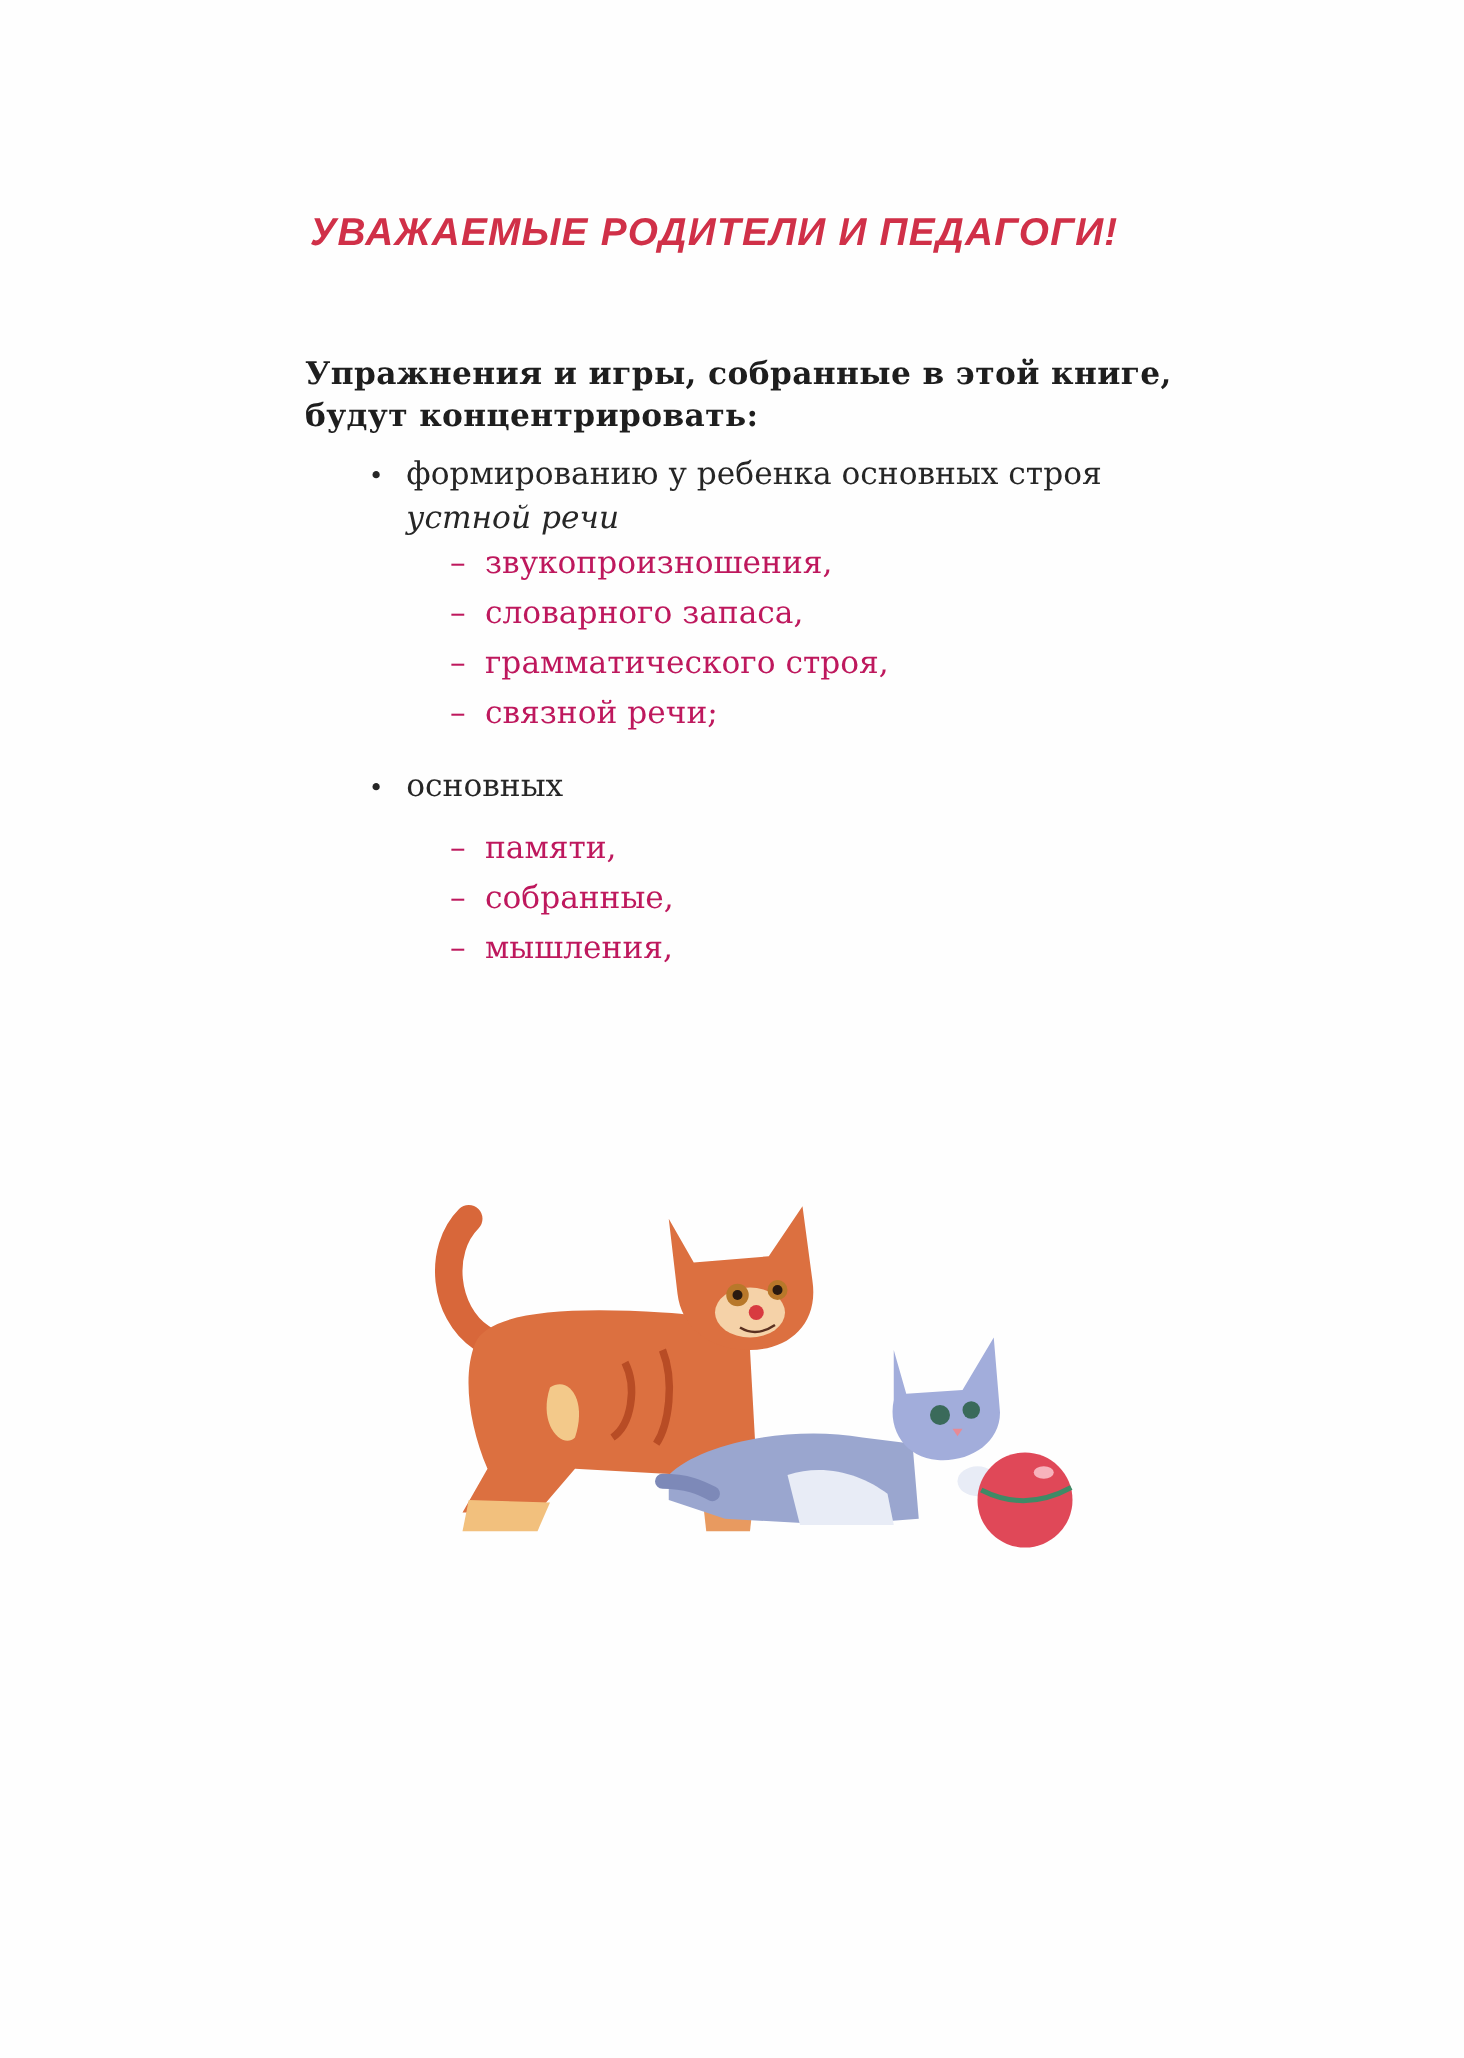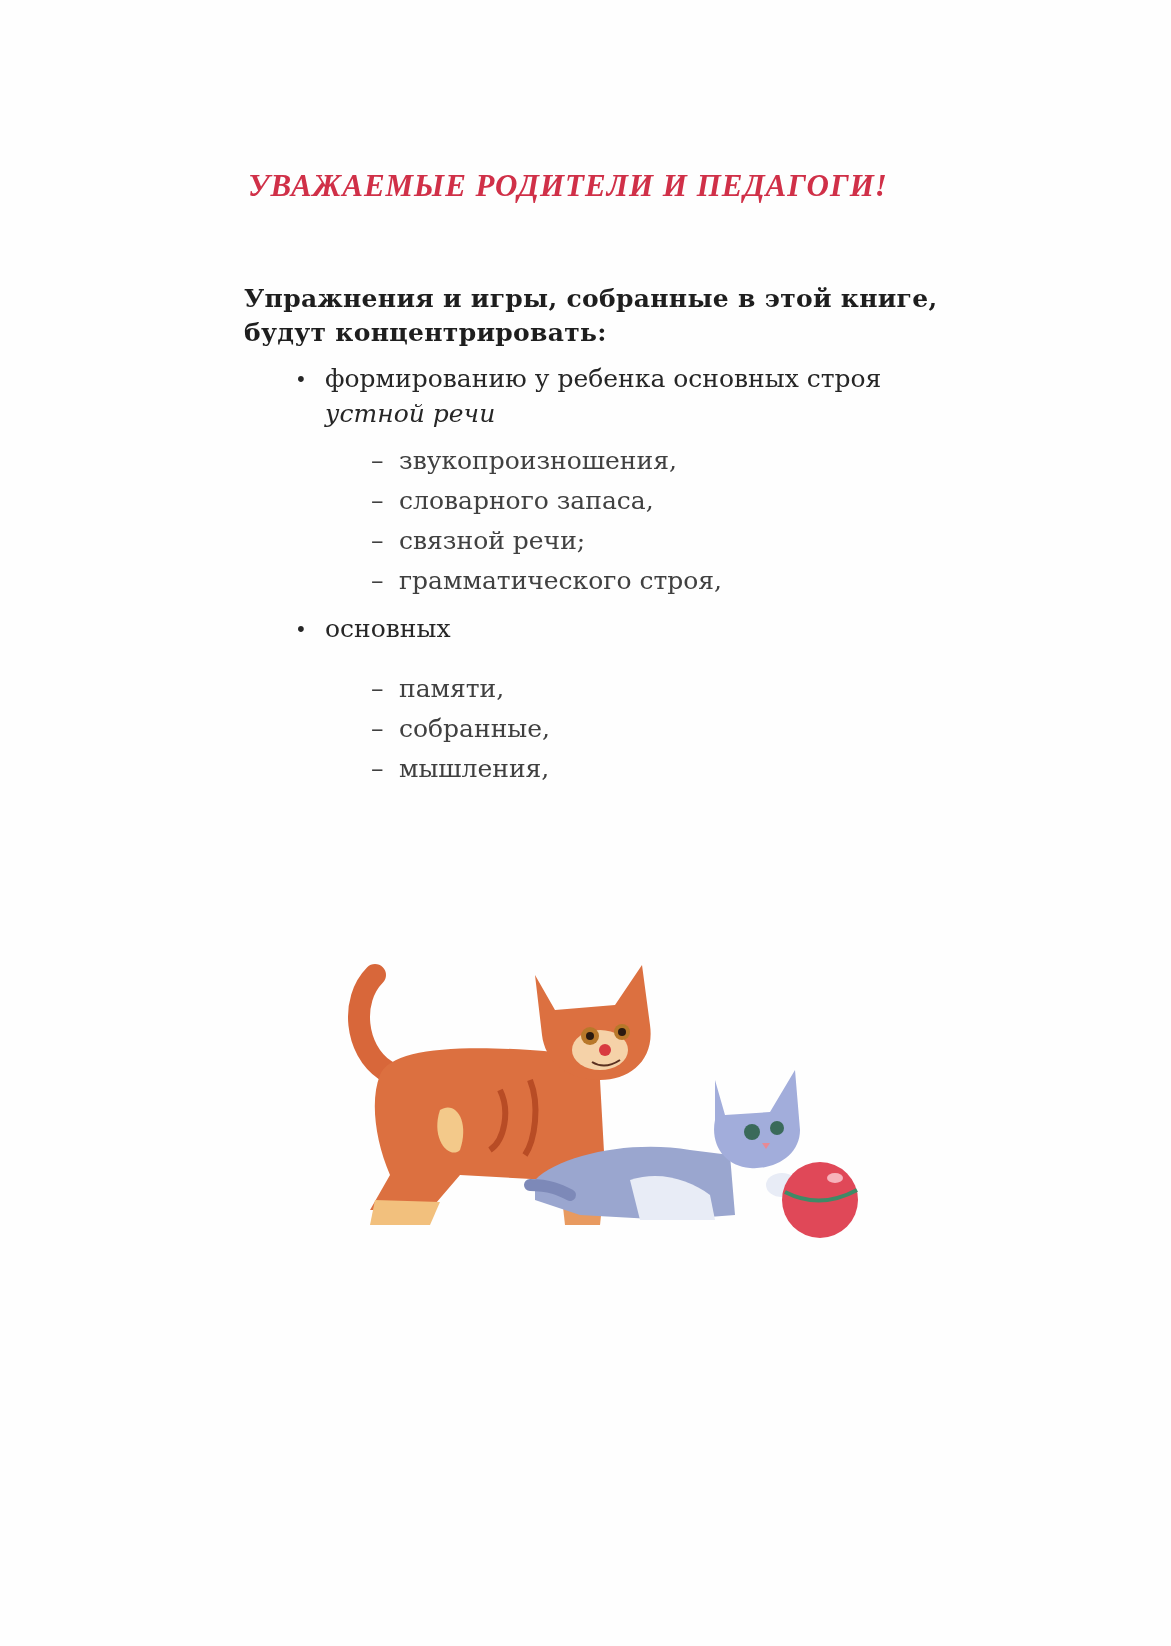--- a/index.html
+++ b/index.html
@@ -1,30 +1,30 @@
 <!DOCTYPE html>
 <html><head>
 <meta charset="utf-8">
 <style>
   html, body { margin: 0; padding: 0; background: #ffffff; }
   body { width: 1171px; height: 1646px; position: relative; overflow: hidden;
          font-family: "DejaVu Serif", "Liberation Serif", serif; color: #222; }
   .page { position: absolute; inset: 0; background: #fefefe; }
   .title { position: absolute; left: 248px; top: 168px; width: 720px;
-           font-family: Liberation Serif, serif; font-weight: bold; font-style: italic;
+           font-family: Liberation Sans, sans-serif; font-weight: bold; font-style: italic;
            font-size: 31px; letter-spacing: 1px; color: #d03048; white-space: nowrap; }
   .intro { position: absolute; left: 244px; top: 282px; width: 700px;
            font-family: "DejaVu Serif", serif; font-weight: bold; font-size: 25px;
            line-height: 34px; color: #1e1e1e; letter-spacing: 0.3px; }
   .block { position: absolute; left: 295px; font-size: 25px; line-height: 33px; color: #262626; }
   .bullet-line { display: flex; align-items: baseline; }
   .bullet-dot { width: 30px; font-size: 20px; }
   .bold { font-weight: normal; }
   .cont { padding-left: 30px; font-style: italic; }
-  .sub { list-style: none; margin: 11px; padding: 0; position: absolute; left: 360px; font-size: 25px; color: #404040; }
+  .sub { list-style: none; margin: 0; padding: 0; position: absolute; left: 360px; font-size: 25px; color: #be185d; }
   .sub li { height: 40px; line-height: 40px; white-space: nowrap; }
   .sub .dash { display: inline-block; width: 28px; }
   .illustration { position: absolute; left: 330px; top: 940px; width: 560px; height: 310px; }
 </style>
 </head>
 <body>
 
 <div class="page">
 
   <div class="title">УВАЖАЕМЫЕ РОДИТЕЛИ И ПЕДАГОГИ!</div>
@@ -37,22 +37,22 @@
   <div class="block" style="top:362px;">
     <div class="bullet-line">
       <span class="bullet-dot">•</span>
       <span><span class="bold">формированию</span><span> у ребенка основных строя</span></span>
     </div>
     <div class="cont">устной речи</div>
   </div>
   <ul class="sub" style="top:430px;">
     <li><span class="dash">–</span><span>звукопроизношения,</span></li>
     <li><span class="dash">–</span><span>словарного запаса,</span></li>
+    <li><span class="dash">–</span><span>грамматического строя,</span></li>
     <li><span class="dash">–</span><span>связной речи;</span></li>
-    <li><span class="dash">–</span><span>грамматического строя,</span></li>
   </ul>
 
   <div class="block" style="top:612px;">
     <div class="bullet-line">
       <span class="bullet-dot">•</span>
       <span class="bold">основных</span>
     </div>
   </div>
   <ul class="sub" style="top:658px;">
     <li><span class="dash">–</span><span>памяти,</span></li>

